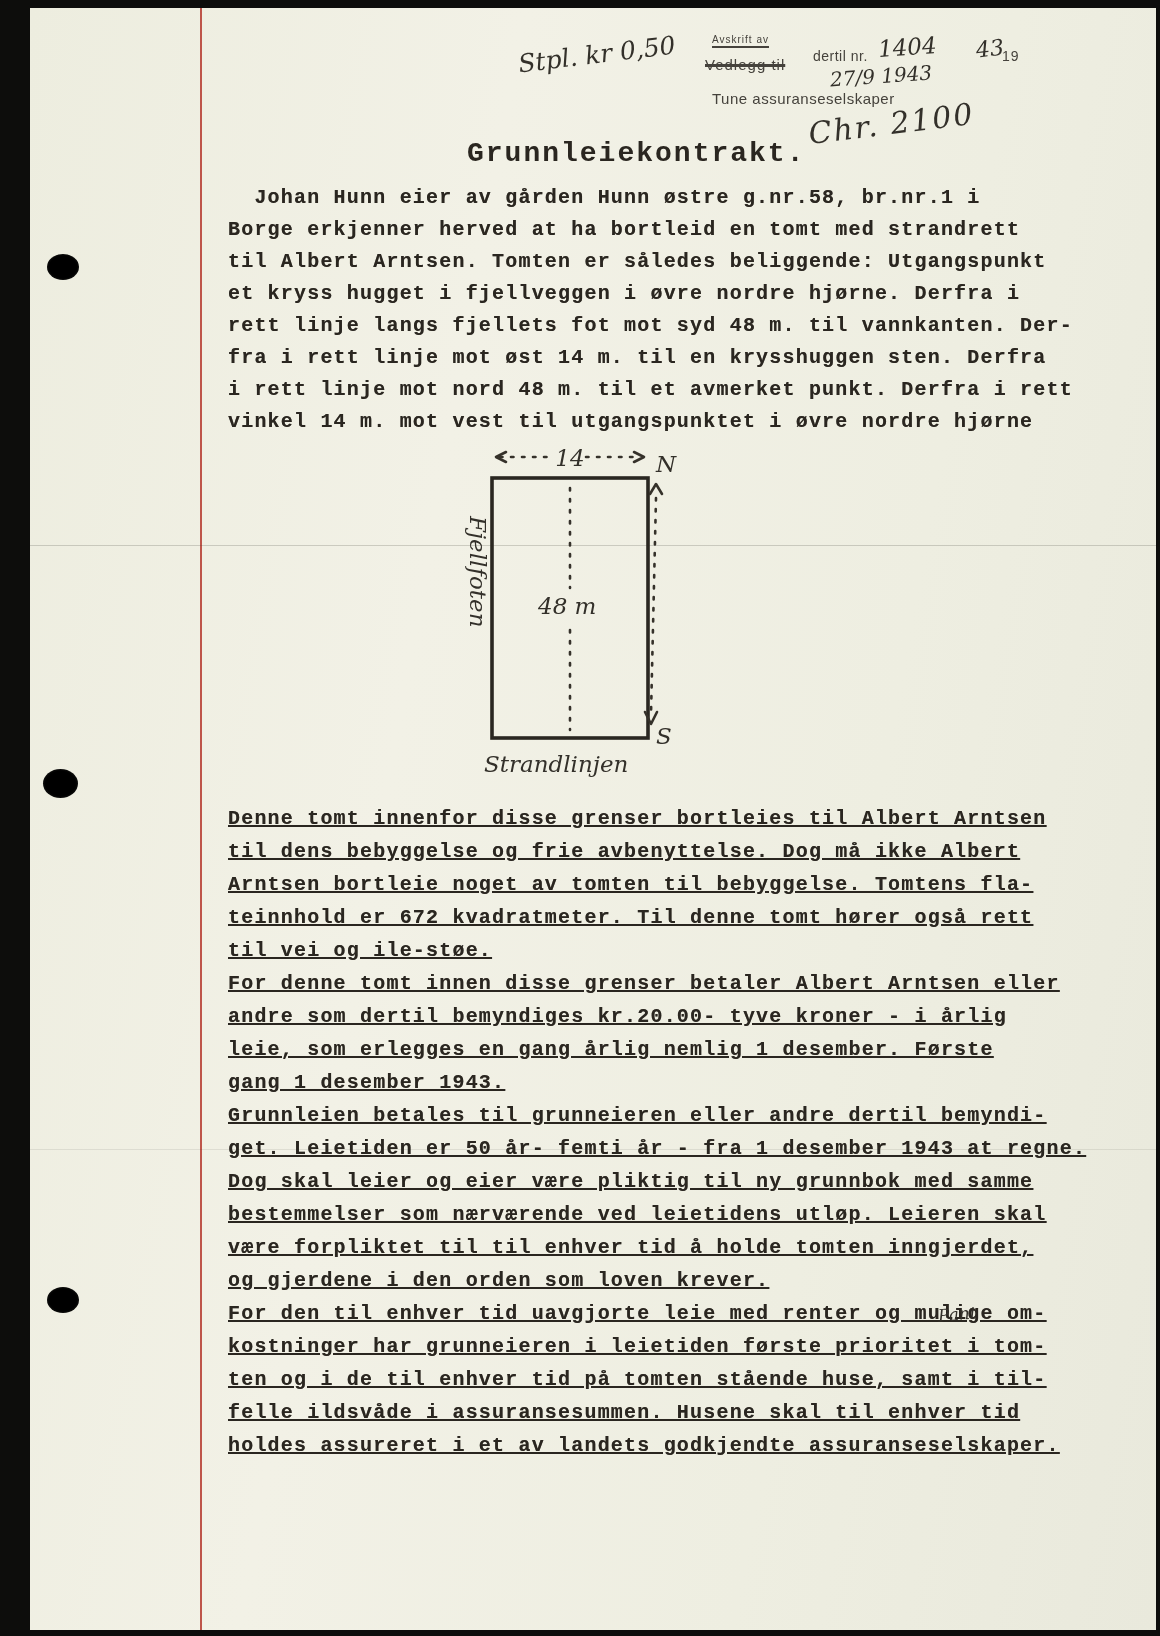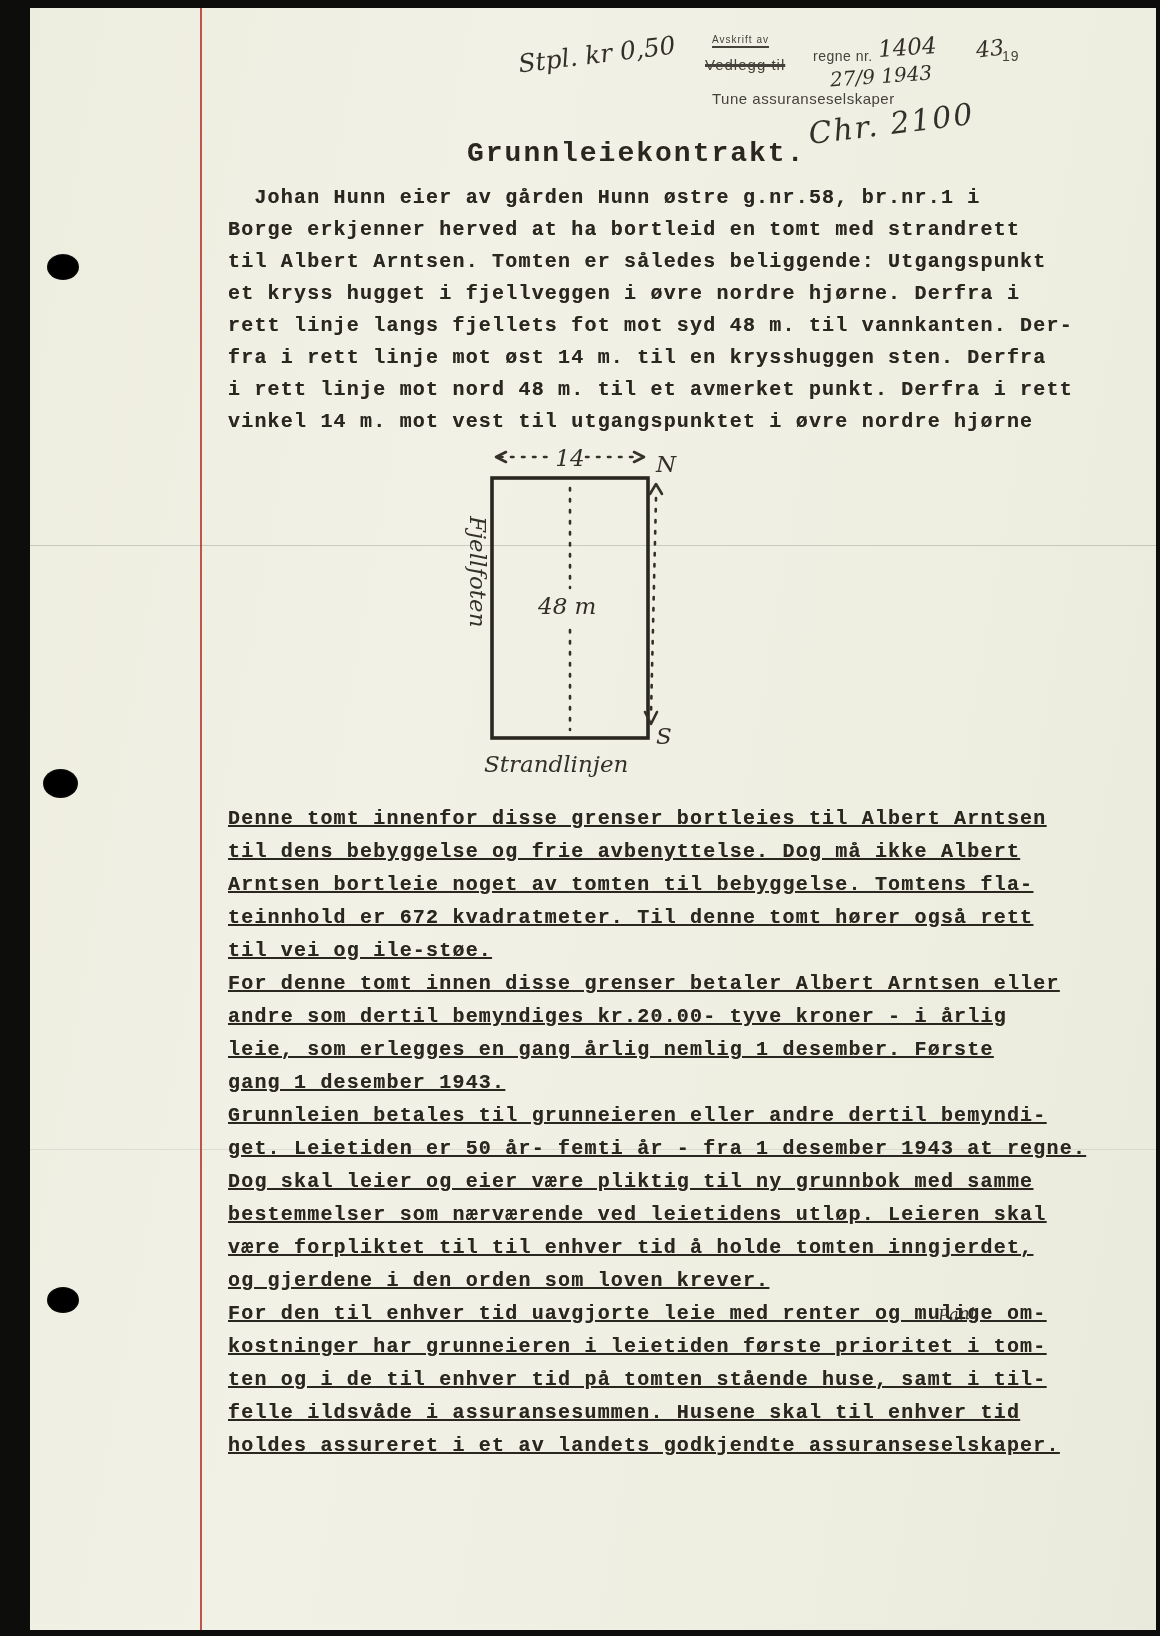--- a/index.html
+++ b/index.html
@@ -67,21 +67,21 @@
     <div class="crease" style="top:1141px; opacity:.5;"></div>
 
     <div class="hole" style="left:17px; top:246px;"></div>
     <div class="hole" style="left:13px; top:761px; width:35px; height:29px;"></div>
     <div class="hole" style="left:17px; top:1279px;"></div>
 
     <div>
       <span class="hw" style="left:488px; top:32px; font-size:25px; transform:rotate(-7deg);">Stpl. kr 0,50</span>
       <span class="stamp u" style="left:682px; top:26px; font-size:10px;">Avskrift av</span>
       <span class="stamp strike" style="left:675px; top:48px; font-size:15px;">Vedlegg til</span>
-      <span class="stamp" style="left:783px; top:40px; font-size:14px; letter-spacing:.5px;">regne nr.</span>
+      <span class="stamp" style="left:783px; top:40px; font-size:14px; letter-spacing:.5px;">dertil nr.</span>
       <span class="hw" style="left:848px; top:26px; font-size:23px; transform:rotate(-4deg);">1404</span>
       <span class="stamp" style="left:972px; top:40px; font-size:14px;">19</span>
       <span class="hw" style="left:946px; top:28px; font-size:22px; transform:rotate(-6deg);">43</span>
       <span class="hw" style="left:800px; top:56px; font-size:20px; transform:rotate(-4deg);">27/9 1943</span>
       <span class="stamp" style="left:682px; top:82px; font-size:15px; letter-spacing:.5px;">Tune assuranseselskaper</span>
       <span class="hw" style="left:778px; top:98px; font-size:30px; transform:rotate(-7deg); letter-spacing:2px;">Chr. 2100</span>
     </div>
 
     <div class="title">Grunnleiekontrakt.</div>
 

